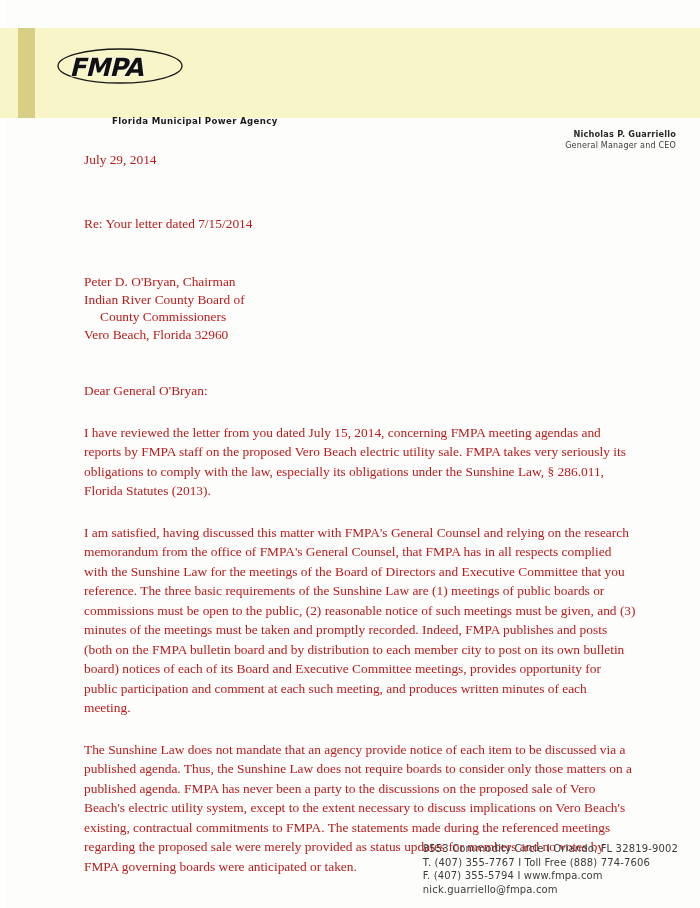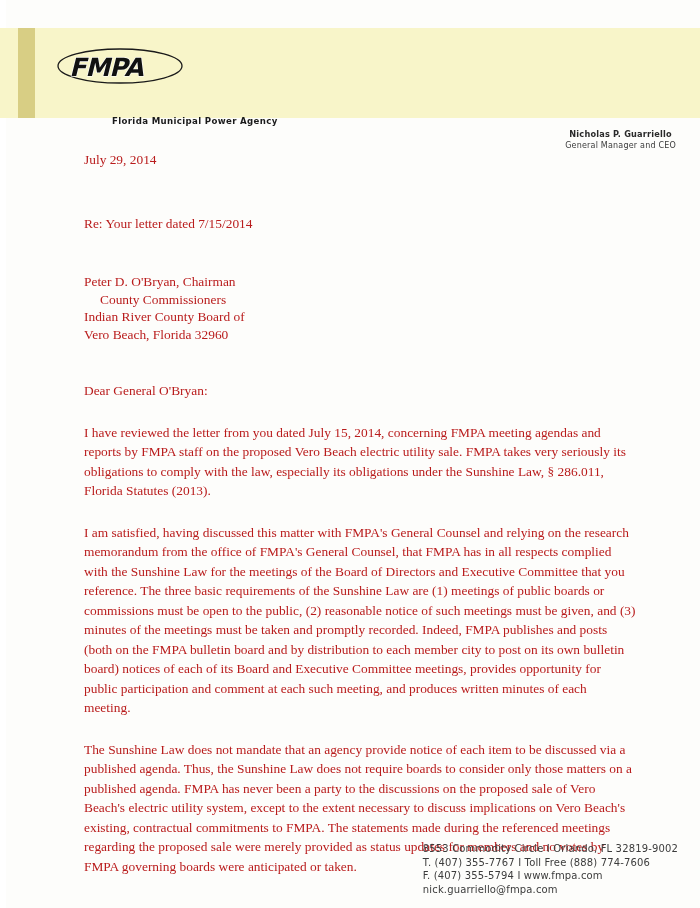--- a/index.html
+++ b/index.html
@@ -64,21 +64,21 @@
     letter-spacing: 0.35px;
     color: #1b1b1b;
     white-space: nowrap;
   }
 
   
   .sender {
     position: absolute;
     right: 24px;
     top: 128px;
-    text-align: center;
+    text-align: right;
     font-family: "DejaVu Sans", sans-serif;
     color: #2a2a2a;
   }
   .sender-name {
     font-size: 8.2px;
     font-weight: 700;
     letter-spacing: 0.2px;
     line-height: 12px;
   }
   .sender-title {
@@ -161,22 +161,22 @@
   </div>
 
   <div class="letter-body">
 
     <p class="date-line">July 29, 2014</p>
 
     <p class="re-line">Re: Your letter dated 7/15/2014</p>
 
     <div class="address-block">
       <span class="addr-line">Peter D. O'Bryan, Chairman</span>
+      <span class="addr-line">Indian River County Board of</span>
       <span class="addr-line addr-indent">County Commissioners</span>
-      <span class="addr-line">Indian River County Board of</span>
       <span class="addr-line">Vero Beach, Florida 32960</span>
     </div>
 
     <p class="salutation">Dear General O'Bryan:</p>
 
     <p class="para">I have reviewed the letter from you dated July 15, 2014, concerning FMPA meeting agendas and reports by FMPA staff on the proposed Vero Beach electric utility sale. FMPA takes very seriously its obligations to comply with the law, especially its obligations under the Sunshine Law, § 286.011, Florida Statutes (2013).</p>
 
     <p class="para">I am satisfied, having discussed this matter with FMPA's General Counsel and relying on the research memorandum from the office of FMPA's General Counsel, that FMPA has in all respects complied with the Sunshine Law for the meetings of the Board of Directors and Executive Committee that you reference. The three basic requirements of the Sunshine Law are (1) meetings of public boards or commissions must be open to the public, (2) reasonable notice of such meetings must be given, and (3) minutes of the meetings must be taken and promptly recorded. Indeed, FMPA publishes and posts (both on the FMPA bulletin board and by distribution to each member city to post on its own bulletin board) notices of each of its Board and Executive Committee meetings, provides opportunity for public participation and comment at each such meeting, and produces written minutes of each meeting.</p>
 
     <p class="para">The Sunshine Law does not mandate that an agency provide notice of each item to be discussed via a published agenda.  Thus, the Sunshine Law does not require boards to consider only those matters on a published agenda. FMPA has never been a party to the discussions on the proposed sale of Vero Beach's electric utility system, except to the extent necessary to discuss implications on Vero Beach's existing, contractual commitments to FMPA. The statements made during the referenced meetings regarding the proposed sale were merely provided as status updates for members and no votes by FMPA governing boards were anticipated or taken.</p>

